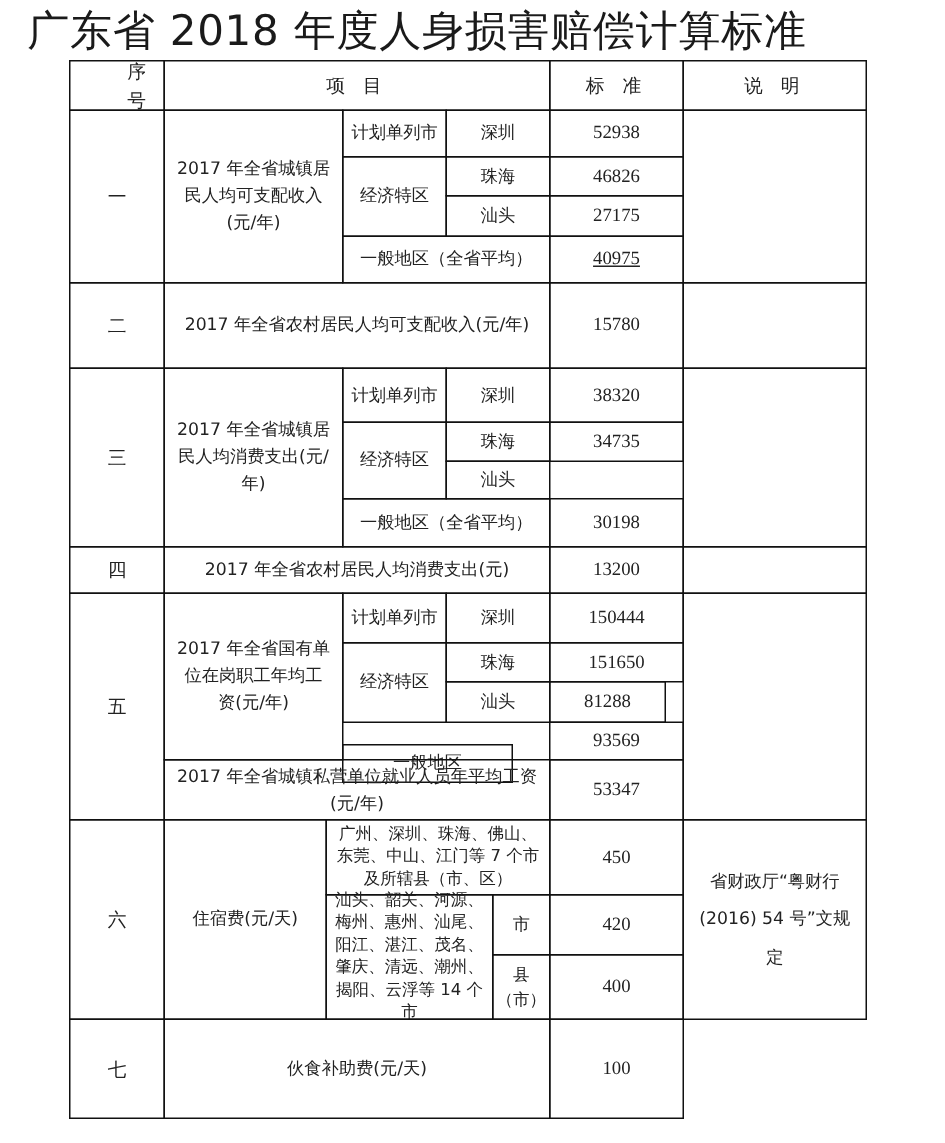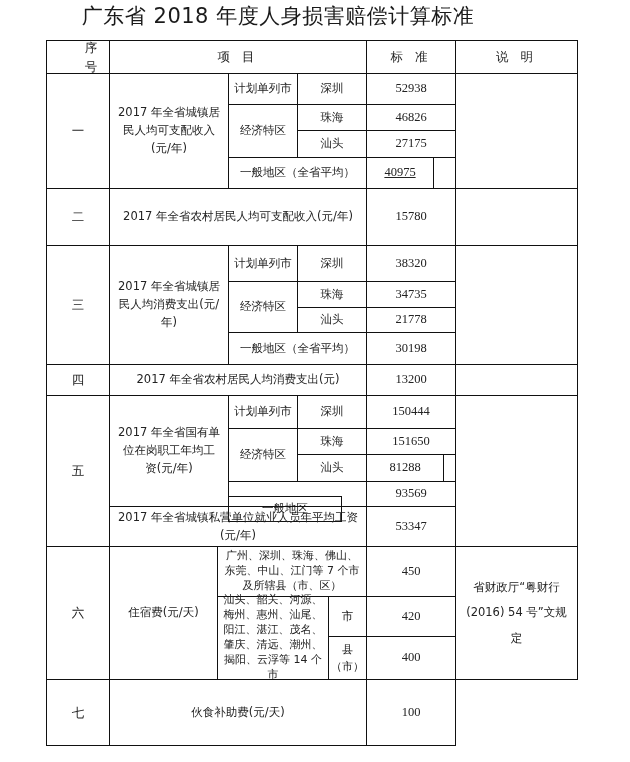--- a/index.html
+++ b/index.html
@@ -1,19 +1,19 @@
 <!DOCTYPE html>
 <html><head>
 <meta charset="utf-8">
 <style>
   html, body { margin:0; padding:0; background:#ffffff; }
   body { width:630px; height:762px; position:relative; overflow:hidden;
          font-family:"DejaVu Sans", "Liberation Sans", sans-serif; color:#222; }
   .title { position:absolute; left:0; top:2px; width:556px; text-align:center;
-           font-size:21px; letter-spacing:0.5px; color:#1a1a1a; }
+           font-size:28px; letter-spacing:0.5px; color:#1a1a1a; }
   .tbl { position:absolute; left:46px; top:40px; width:532px; height:706px; }
   .c { position:absolute; box-sizing:border-box; border:1px solid #111;
        display:flex; align-items:center; justify-content:center; text-align:center;
        font-size:11.5px; line-height:1.55; color:#222; padding:0 2px; }
   .num { font-family:"Liberation Serif", "DejaVu Serif", serif; font-size:12.5px; }
   .hdr { font-size:12.5px; letter-spacing:4px; }
   .big { font-size:12.5px; }
   .sm { font-size:11px; line-height:1.35; }
 </style>
 </head>
@@ -32,38 +32,37 @@
   <div class="c" style="left:63px;top:33px;width:120px;height:116px;padding:0 6px;">2017 年全省城镇居民人均可支配收入(元/年)</div>
   <div class="c" style="left:182px;top:33px;width:70px;height:32px;">计划单列市</div>
   <div class="c" style="left:251px;top:33px;width:70px;height:32px;">深圳</div>
   <div class="c num" style="left:320px;top:33px;width:90px;height:32px;">52938</div>
   <div class="c" style="left:182px;top:64px;width:70px;height:54px;">经济特区</div>
   <div class="c" style="left:251px;top:64px;width:70px;height:27px;">珠海</div>
   <div class="c num" style="left:320px;top:64px;width:90px;height:27px;">46826</div>
   <div class="c" style="left:251px;top:90px;width:70px;height:28px;">汕头</div>
   <div class="c num" style="left:320px;top:90px;width:90px;height:28px;">27175</div>
   <div class="c" style="left:182px;top:117px;width:139px;height:32px;">一般地区（全省平均）</div>
-  <div class="c num" style="left:320px;top:117px;width:68px;height:32px;text-decoration:underline;">40975</div>
+  <div class="c num" style="left:320px;top:117px;width:90px;height:32px;text-decoration:underline;">40975</div>
   <div class="c" style="left:409px;top:33px;width:123px;height:116px;"></div>
 
   <div class="c big" style="left:0;top:148px;width:64px;height:58px;">二</div>
   <div class="c" style="left:63px;top:148px;width:258px;height:58px;">2017 年全省农村居民人均可支配收入(元/年)</div>
   <div class="c num" style="left:320px;top:148px;width:90px;height:58px;">15780</div>
   <div class="c" style="left:409px;top:148px;width:123px;height:58px;"></div>
 
   <div class="c big" style="left:0;top:205px;width:64px;height:120px;">三</div>
   <div class="c" style="left:63px;top:205px;width:120px;height:120px;padding:0 6px;">2017 年全省城镇居民人均消费支出(元/年)</div>
   <div class="c" style="left:182px;top:205px;width:70px;height:37px;">计划单列市</div>
   <div class="c" style="left:251px;top:205px;width:70px;height:37px;">深圳</div>
   <div class="c num" style="left:320px;top:205px;width:90px;height:37px;">38320</div>
   <div class="c" style="left:182px;top:241px;width:70px;height:52px;">经济特区</div>
   <div class="c" style="left:251px;top:241px;width:70px;height:27px;">珠海</div>
   <div class="c num" style="left:320px;top:241px;width:90px;height:27px;">34735</div>
   <div class="c" style="left:251px;top:267px;width:70px;height:26px;">汕头</div>
-  <div class="c num" style="left:320px;top:267px;width:90px;height:26px;">21778</div>
   <div class="c" style="left:182px;top:292px;width:139px;height:33px;">一般地区（全省平均）</div>
   <div class="c num" style="left:320px;top:292px;width:90px;height:33px;">30198</div>
   <div class="c" style="left:409px;top:205px;width:123px;height:120px;"></div>
 
   <div class="c big" style="left:0;top:324px;width:64px;height:32px;">四</div>
   <div class="c" style="left:63px;top:324px;width:258px;height:32px;">2017 年全省农村居民人均消费支出(元)</div>
   <div class="c num" style="left:320px;top:324px;width:90px;height:32px;">13200</div>
   <div class="c" style="left:409px;top:324px;width:123px;height:32px;"></div>
 
   <div class="c big" style="left:0;top:355px;width:64px;height:152px;">五</div>

